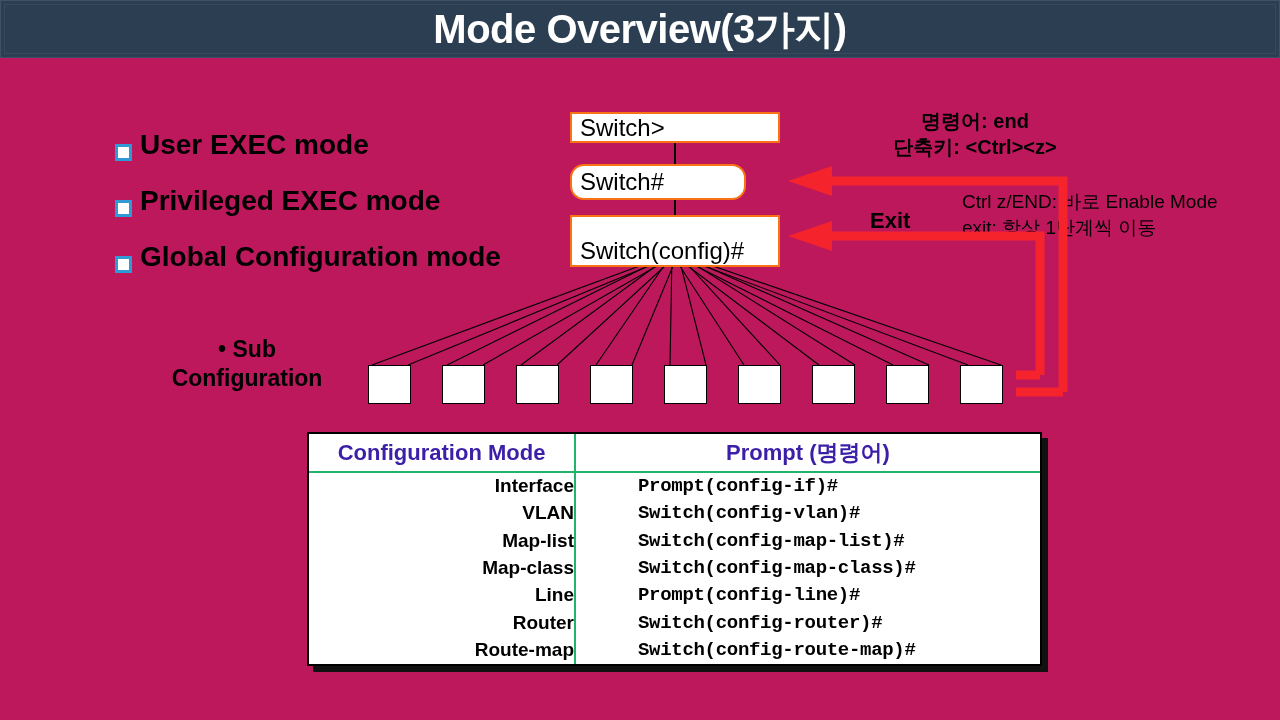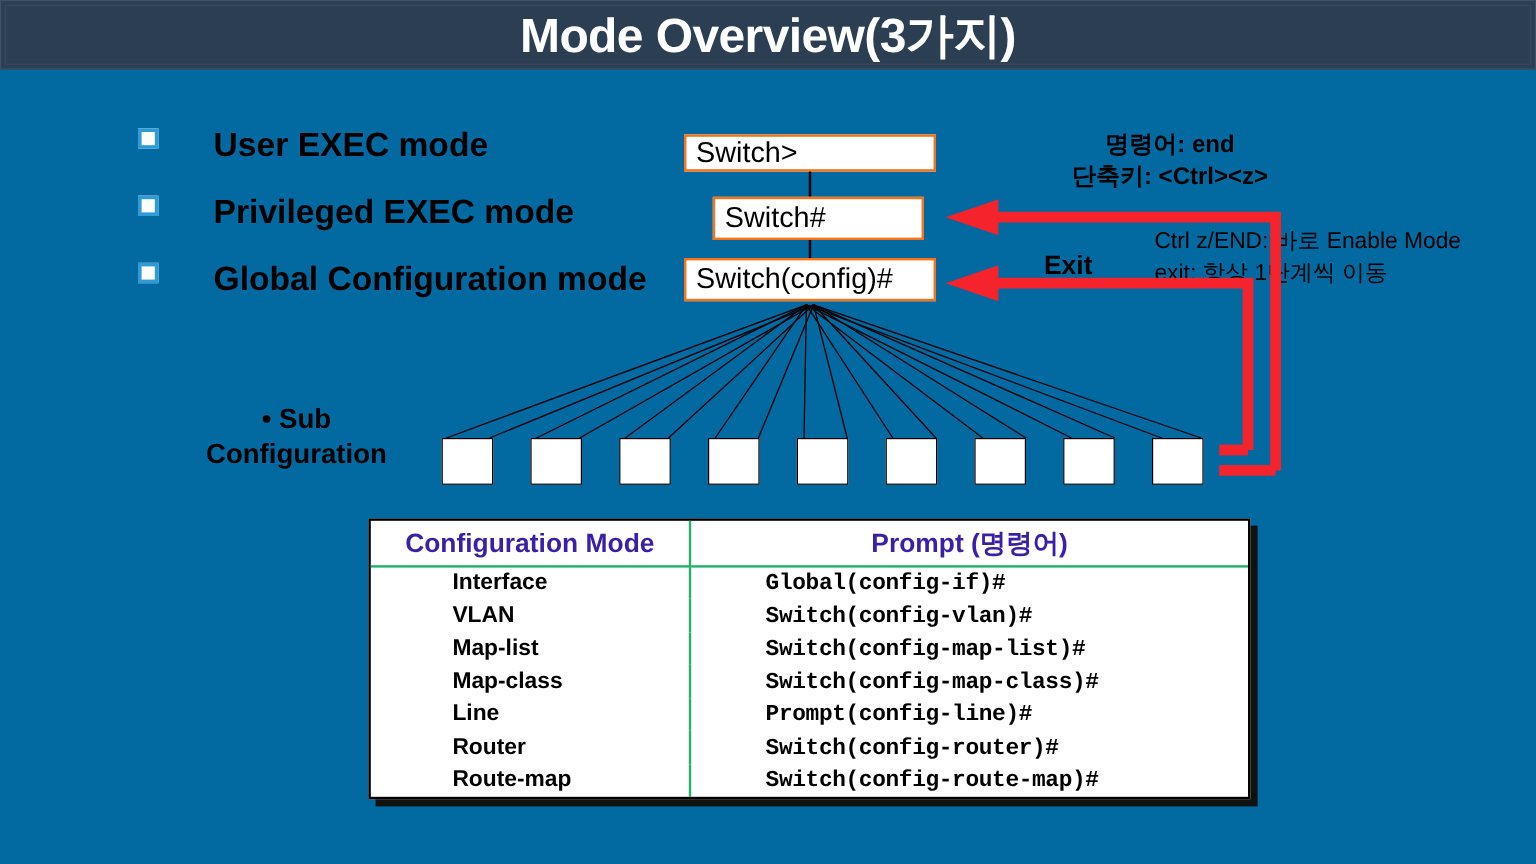--- a/index.html
+++ b/index.html
@@ -2,42 +2,42 @@
 <html><head>
 <meta charset="utf-8">
 <style>
   * { box-sizing: border-box; margin: 0; padding: 0; }
   html, body {
     width: 1280px; height: 720px;
     background: #ffffff;
     font-family: "Liberation Sans", "DejaVu Sans", sans-serif;
     overflow: hidden;
   }
-  #slide { position: relative; width: 1280px; height: 720px; background:#0369a1;padding-left:34px; }
+  #slide { position: relative; width: 1280px; height: 720px; background:#be185d;padding-left:34px; }
 
   
   .titlebar {
     position: absolute; left: 0; top: 0; width: 1280px; height: 58px;
     background: #2b3e52;
     border: 1px solid #3d5168;
   }
   .titlebar .inner-rule {
     position: absolute; left: 3px; top: 3px; right: 3px; bottom: 3px;
     border: 1px solid rgba(255,255,255,0.06);
   }
   .title-text {
     position: absolute; left: 0; top: 0; width: 1280px; height: 58px;
     display: flex; align-items: center; justify-content: center;
     color: #ffffff; font-size: 40px; font-weight: bold;
     letter-spacing: -0.5px;
   }
 
   
   .bullets { position: absolute; left: 115px; top: 105px; width: 470px; }
-  .bullet-row { display: flex; align-items: flex-start; height: 56px; gap: 38px; }
+  .bullet-row { display: flex; align-items: flex-end; height: 56px; }
   .bullet-sq {
     width: 17px; height: 17px; flex: 0 0 17px;
     border: 3px solid #2f9ad6; background: #ffffff;
     margin-right: 8px; margin-top: 2px;
   }
   .bullet-label {
     font-size: 28px; font-weight: bold; color: #000000; white-space: nowrap;
   }
 
   
@@ -48,22 +48,22 @@
   }
 
   
   .pbox {
     position: absolute; background: #ffffff; border: 2px solid #f97316;
     display: flex; align-items: center;
     font-size: 24px; font-weight: normal; color: #000;
     padding-left: 8px;
   }
   #pbox0 { left: 570px; top: 112px; width: 210px; height: 31px; }
-  #pbox1 { left: 594px; top: 164px; width: 176px; height: 36px; }
-  #pbox2 { left: 570px; top: 215px; width: 210px; height: 36px; }
+  #pbox1 { left: 570px; top: 164px; width: 176px; height: 36px; border-radius: 14px; }
+  #pbox2 { left: 570px; top: 215px; width: 210px; height: 52px; align-items: flex-end; }
 
   .vconn {
     position: absolute; left: 674px; width: 2px; background: #000;
   }
   #vconn0 { top: 143px; height: 21px; }
   #vconn1 { top: 200px; height: 15px; }
 
   
   #fan { position: absolute; left: 0; top: 0; width: 1280px; height: 720px;
          pointer-events: none; }
@@ -105,20 +105,21 @@
     border-bottom: 2px solid #21b36a;
     vertical-align: middle;
   }
   .tbl th.c0 { width: 266px; border-right: 2px solid #21b36a; }
   .tbl th.c1 { border-right: none; }
   .tbl td { vertical-align: middle; height: 23px; }
   .tbl td.c0 {
     width: 266px; border-right: 2px solid #21b36a;
     font-size: 19px; font-weight: bold; color: #000;
     padding-left: 68px;
+    text-align: right;
   }
   .tbl td.c1 {
     font-size: 19px; color: #000; padding-left: 62px;
     font-family: "Liberation Mono", "DejaVu Sans Mono", monospace;
     font-weight: bold; letter-spacing: -0.3px;
   }
 </style>
 </head>
 <body>
 
@@ -219,21 +220,21 @@
     <table class="tbl">
       <thead>
         <tr>
           <th class="c0">Configuration Mode</th>
           <th class="c1">Prompt (명령어)</th>
         </tr>
       </thead>
       <tbody>
         <tr>
           <td class="c0">Interface</td>
-          <td class="c1">Global(config-if)#</td>
+          <td class="c1">Prompt(config-if)#</td>
         </tr>
         <tr>
           <td class="c0">VLAN</td>
           <td class="c1">Switch(config-vlan)#</td>
         </tr>
         <tr>
           <td class="c0">Map-list</td>
           <td class="c1">Switch(config-map-list)#</td>
         </tr>
         <tr>

